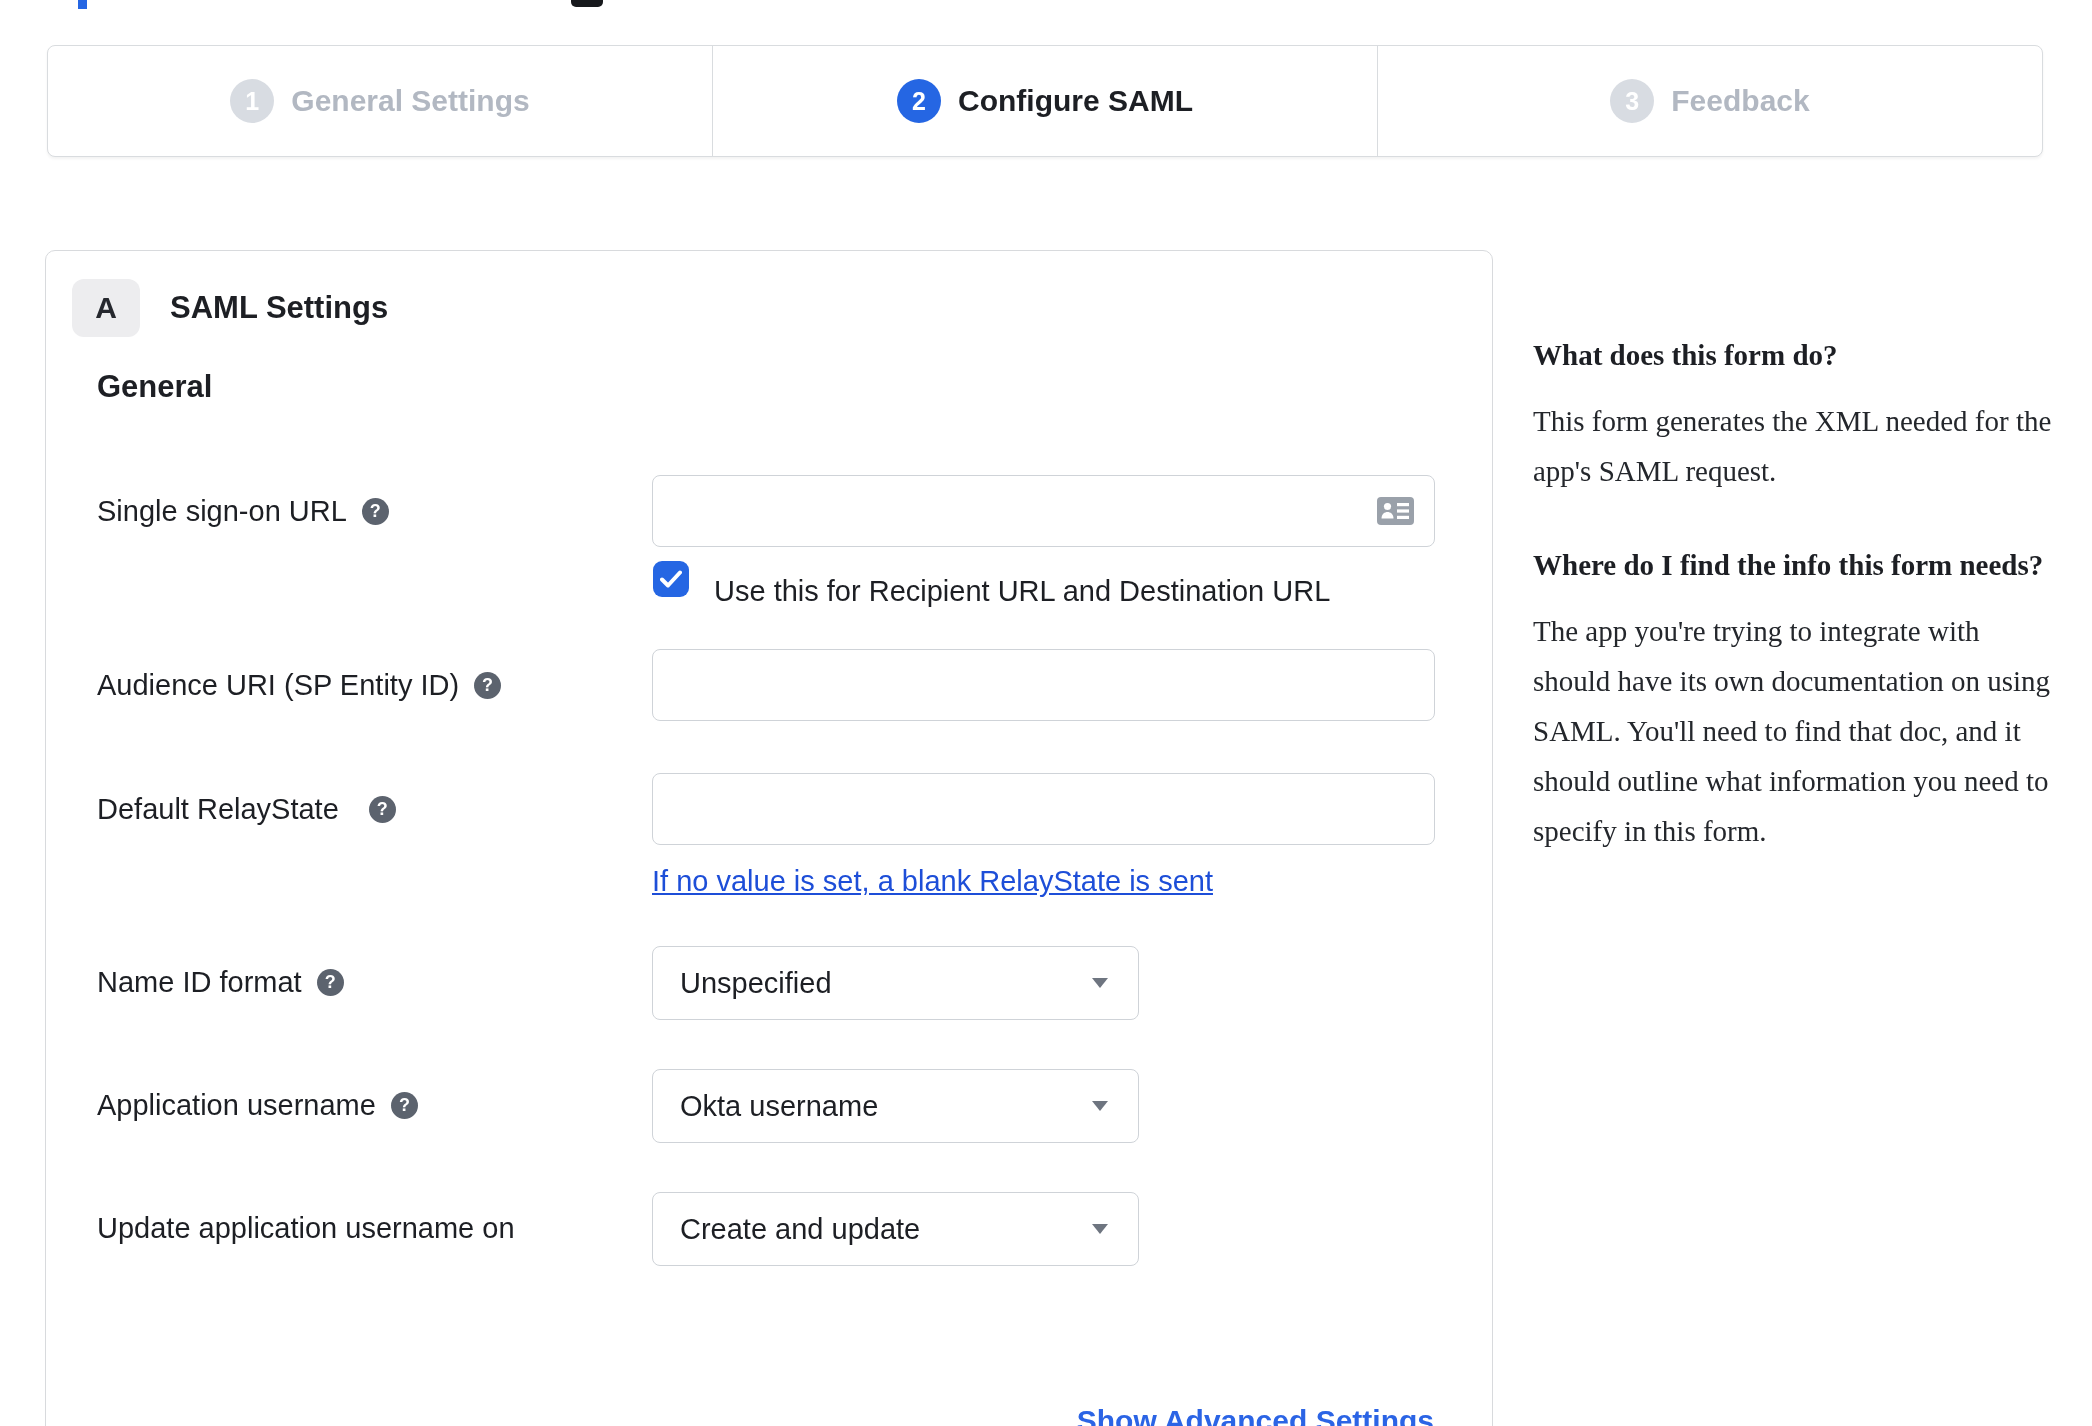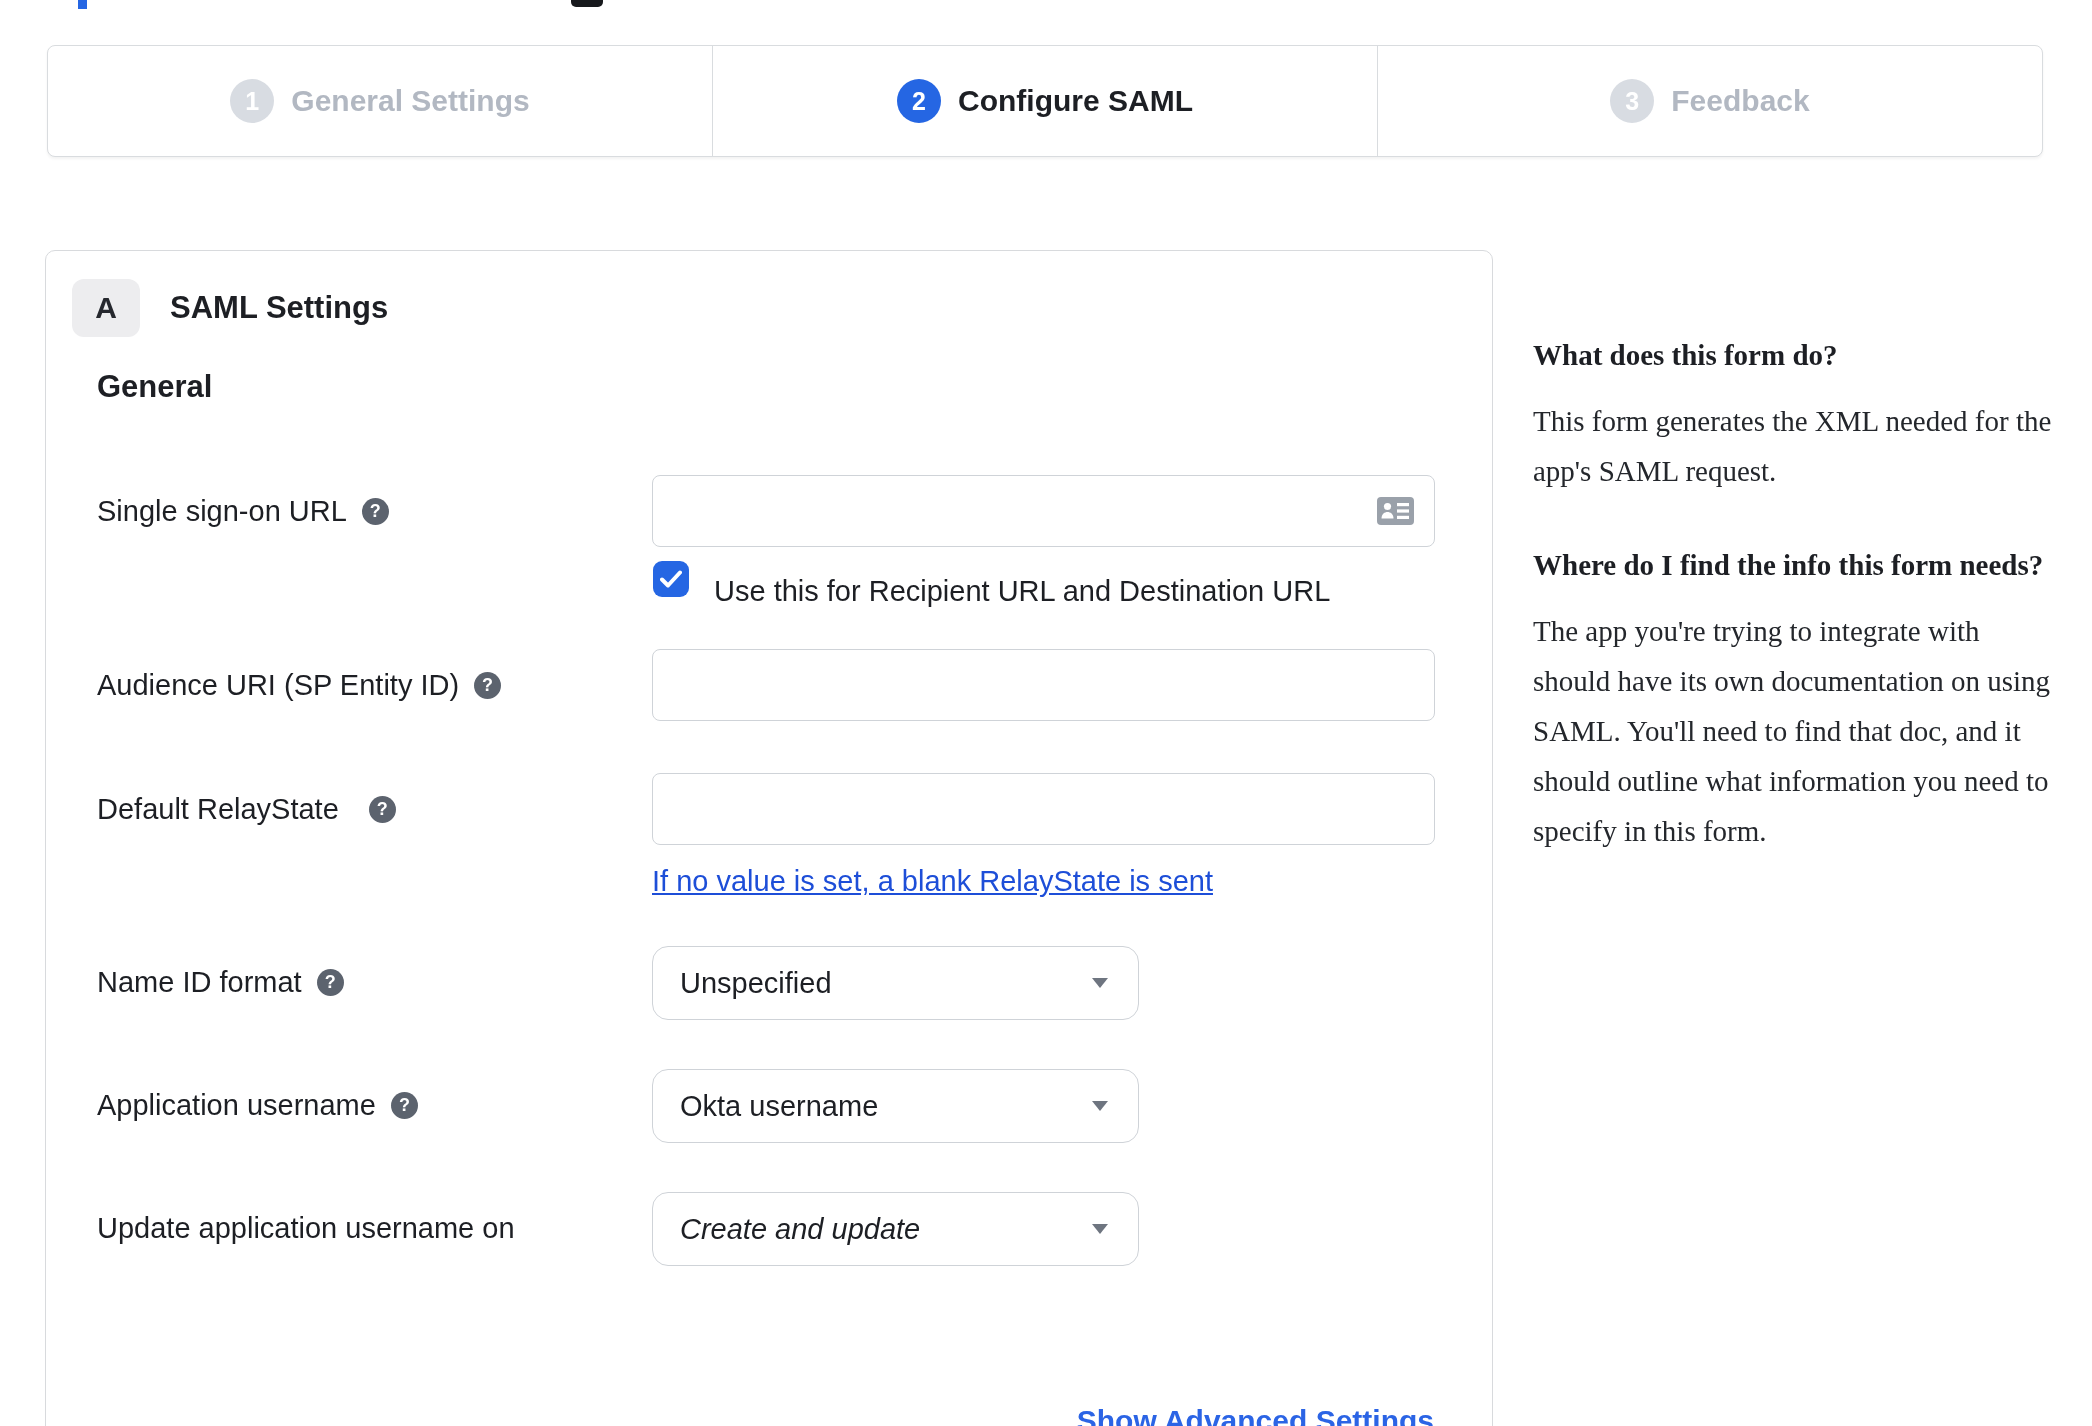--- a/index.html
+++ b/index.html
@@ -66,21 +66,21 @@
     position:absolute; left:607px; top:310px; width:36px; height:36px;
     background:#2566e3; border-radius:9px;
     display:flex; align-items:center; justify-content:center; cursor:pointer;
   }
   .checkbox-label { position:absolute; left:668px; top:310px; height:36px; line-height:36px; font-size:29px;margin-top:12px; }
 
   .hint { position:absolute; left:606px; top:614px; font-size:29px; color:#1d4ed8;text-decoration:underline; }
 
   .select {
     position:absolute; left:606px; width:487px; height:74px;
-    border:1px solid #cfd3d8; border-radius:16px; background:#fff;
+    border:1px solid #cfd3d8; border-radius:8px; background:#fff;
     display:flex; align-items:center; justify-content:space-between;
     padding:0 30px 0 27px; font-size:29px; color:#1d1f24; cursor:pointer;
   }
   .caret {
     width:0; height:0;
     border-left:8px solid transparent; border-right:8px solid transparent;
     border-top:10px solid #6e7580; flex:0 0 auto;
   }
 
   .advanced-link {
@@ -173,21 +173,21 @@
     <span class="help">?</span>
   </div>
   <div class="select" style="top:818px;">
     <span>Okta username</span>
     <span class="caret"></span>
   </div>
 
   <div class="row-label" style="top:959px;">
     <span>Update application username on</span>
   </div>
-  <div class="select" style="top:941px;font-style:italic;">
+  <div class="select" style="top:941px;">
     <span>Create and update</span>
     <span class="caret"></span>
   </div>
 
   <a class="advanced-link" href="#">Show Advanced Settings</a>
 </div>
 
 <div class="sidebar">
   <h3 class="sb-heading">What does this form do?</h3>
   <p class="sb-body">This form generates the XML needed for the app's SAML request.</p>

